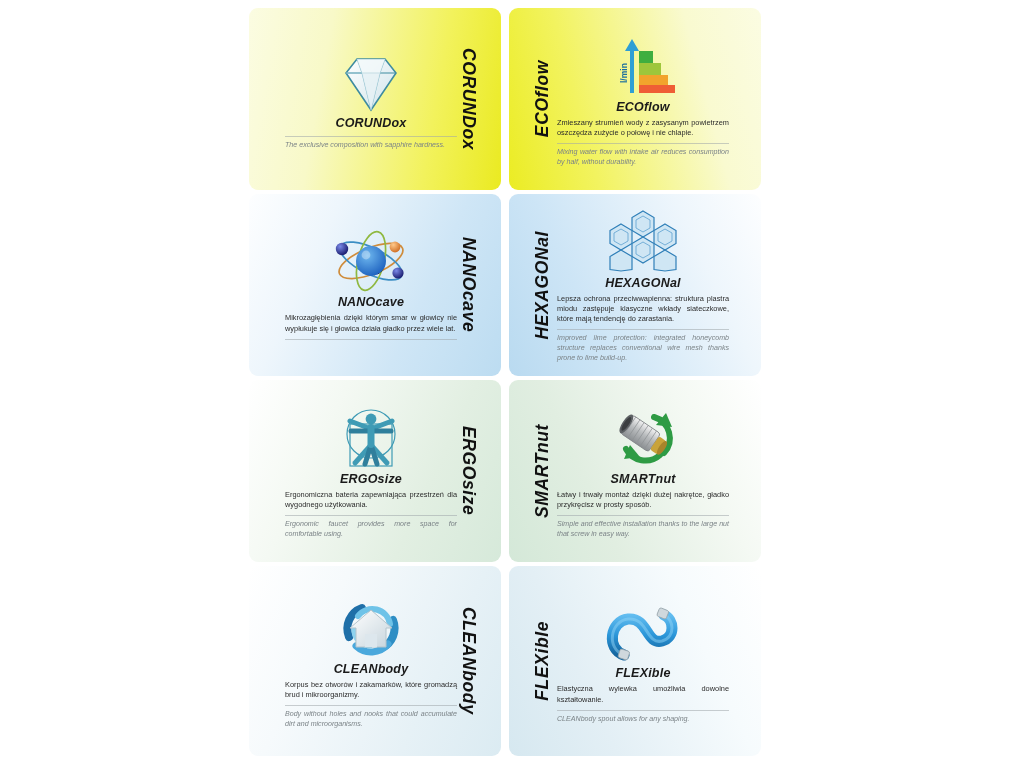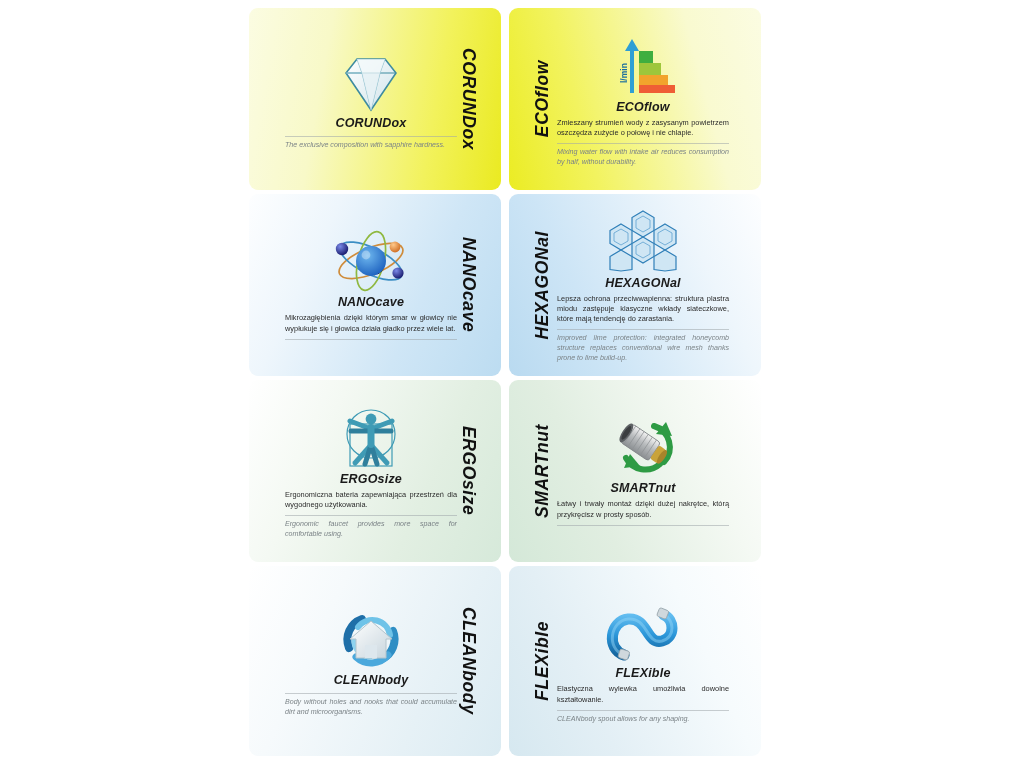--- a/index.html
+++ b/index.html
@@ -307,22 +307,23 @@
                   <line x1="47" y1="18" x2="47" y2="40"></line>
               </g>
               <ellipse cx="18" cy="29" rx="4" ry="11" fill="#5d6164"></ellipse>
               <ellipse cx="18" cy="29" rx="2.4" ry="8" fill="#3b3e40"></ellipse>
               <rect x="52" y="21" width="9" height="16" rx="2" fill="#c9a33a"></rect>
               <ellipse cx="61" cy="29" rx="3" ry="8" fill="#a8842a"></ellipse>
             </g>
           </svg>
         </div>
         <div class="ftitle">SMARTnut</div>
-        <p class="desc-pl">Łatwy i trwały montaż dzięki dużej nakrętce, którą przykręcisz w prosty sposób.</p>
-        <div class="rule"></div>
+        <p class="desc-pl">Łatwy i trwały montaż dzięki dużej nakrętce, gładko przykręcisz w prosty sposób.</p>
+        <div class="rule"></div>
+        <p class="desc-en">Simple and effective installation thanks to the large nut that screw in easy way.</p>
       </div>
     </div>
 
     <div class="panel p-ice-l">
       <div class="vlabel right">
         <span>CLEANbody</span>
       </div>
       <div class="card at-left">
         <div class="icon-wrap">
           <svg width="70" height="62" viewBox="0 0 70 62">
@@ -337,20 +338,21 @@
               <path d="M57 23 A22 22 0 0 1 46 51" stroke="#2f8ec4" stroke-width="8"></path>
               <path d="M20 49 A22 22 0 0 0 52 47" stroke="#4aa8dc" stroke-width="7"></path>
               <path d="M22 19 A18 18 0 0 1 54 27" stroke="#6fc3e8" stroke-width="6"></path>
               <path d="M18 33 A16 16 0 0 0 34 49" stroke="#8ed3ef" stroke-width="5"></path>
             </g>
             <polygon points="35,13 56,31 50,31 50,50 20,50 20,31 14,31" fill="url(#hg)" stroke="#b4c4cc" stroke-width="1"></polygon>
             <rect x="29" y="37" width="12" height="13" fill="#dde7ed"></rect>
           </svg>
         </div>
         <div class="ftitle">CLEANbody</div>
+        <p class="desc-pl">Korpus bez otworów i zakamarków, które gromadzą brud i mikroorganizmy.</p>
         <div class="rule"></div>
         <p class="desc-en">Body without holes and nooks that could accumulate dirt and microorganisms.</p>
       </div>
     </div>
 
     <div class="panel p-ice-r">
       <div class="vlabel left">
         <span>FLEXible</span>
       </div>
       <div class="card at-right">

